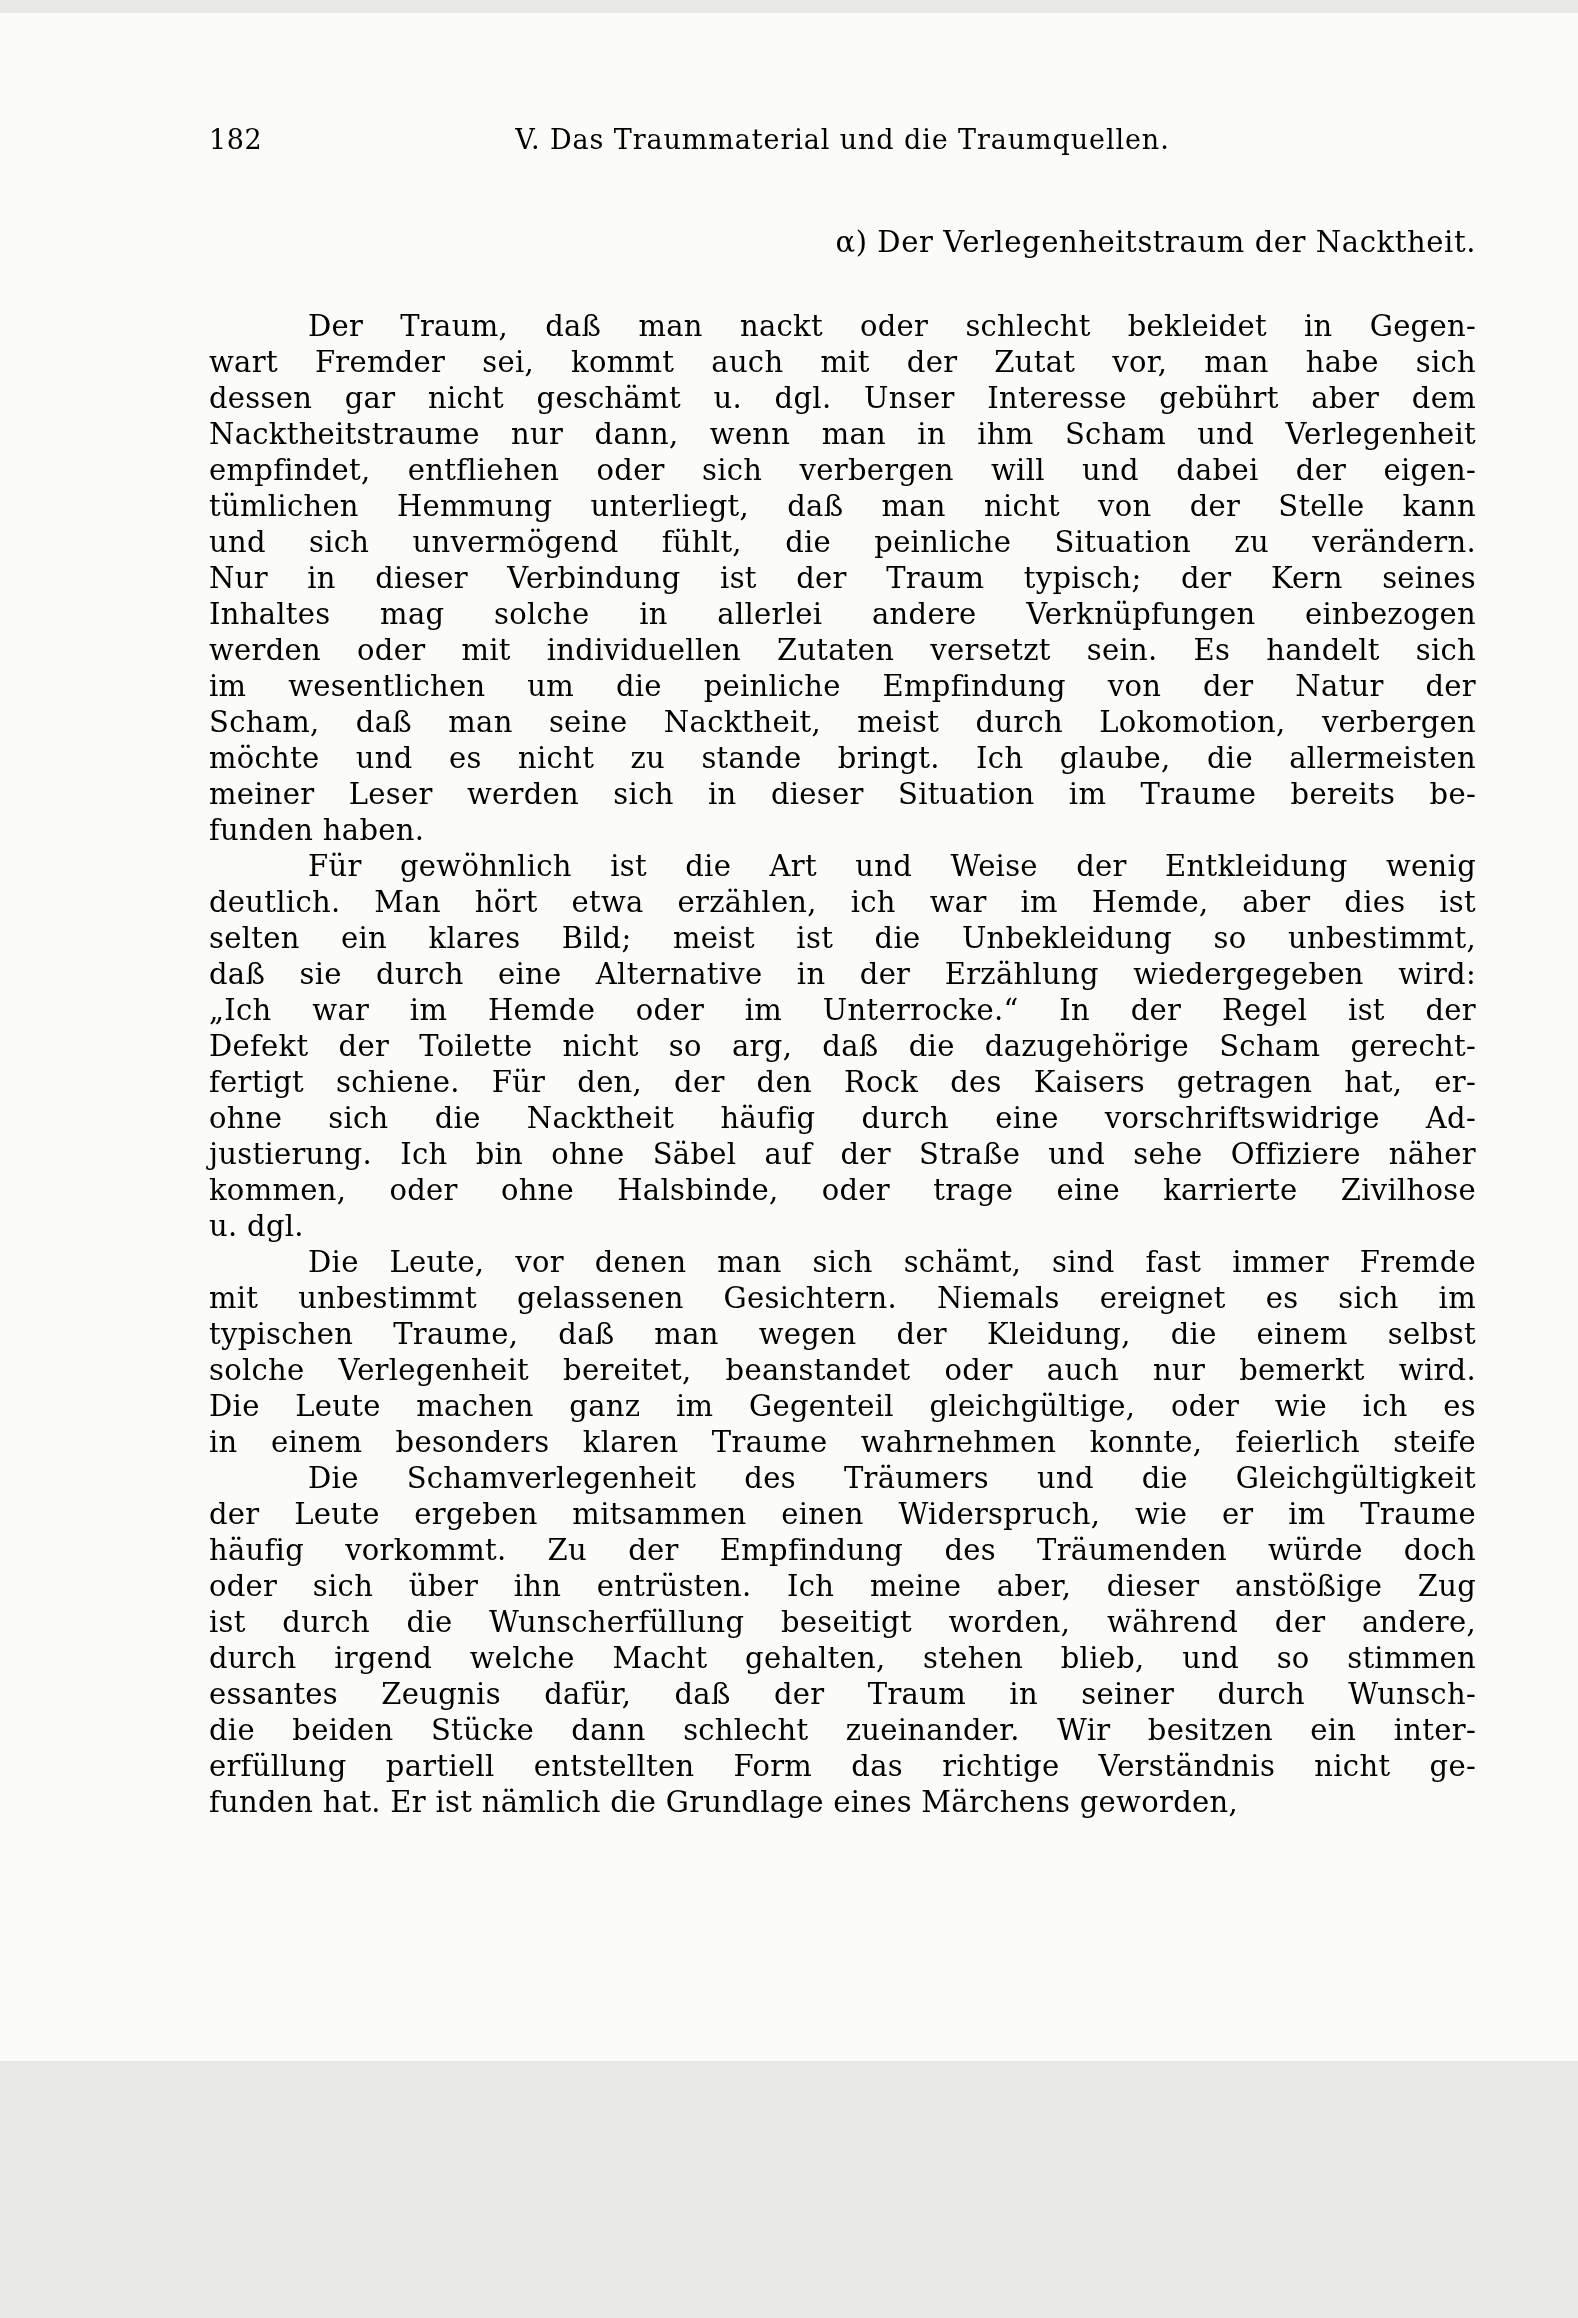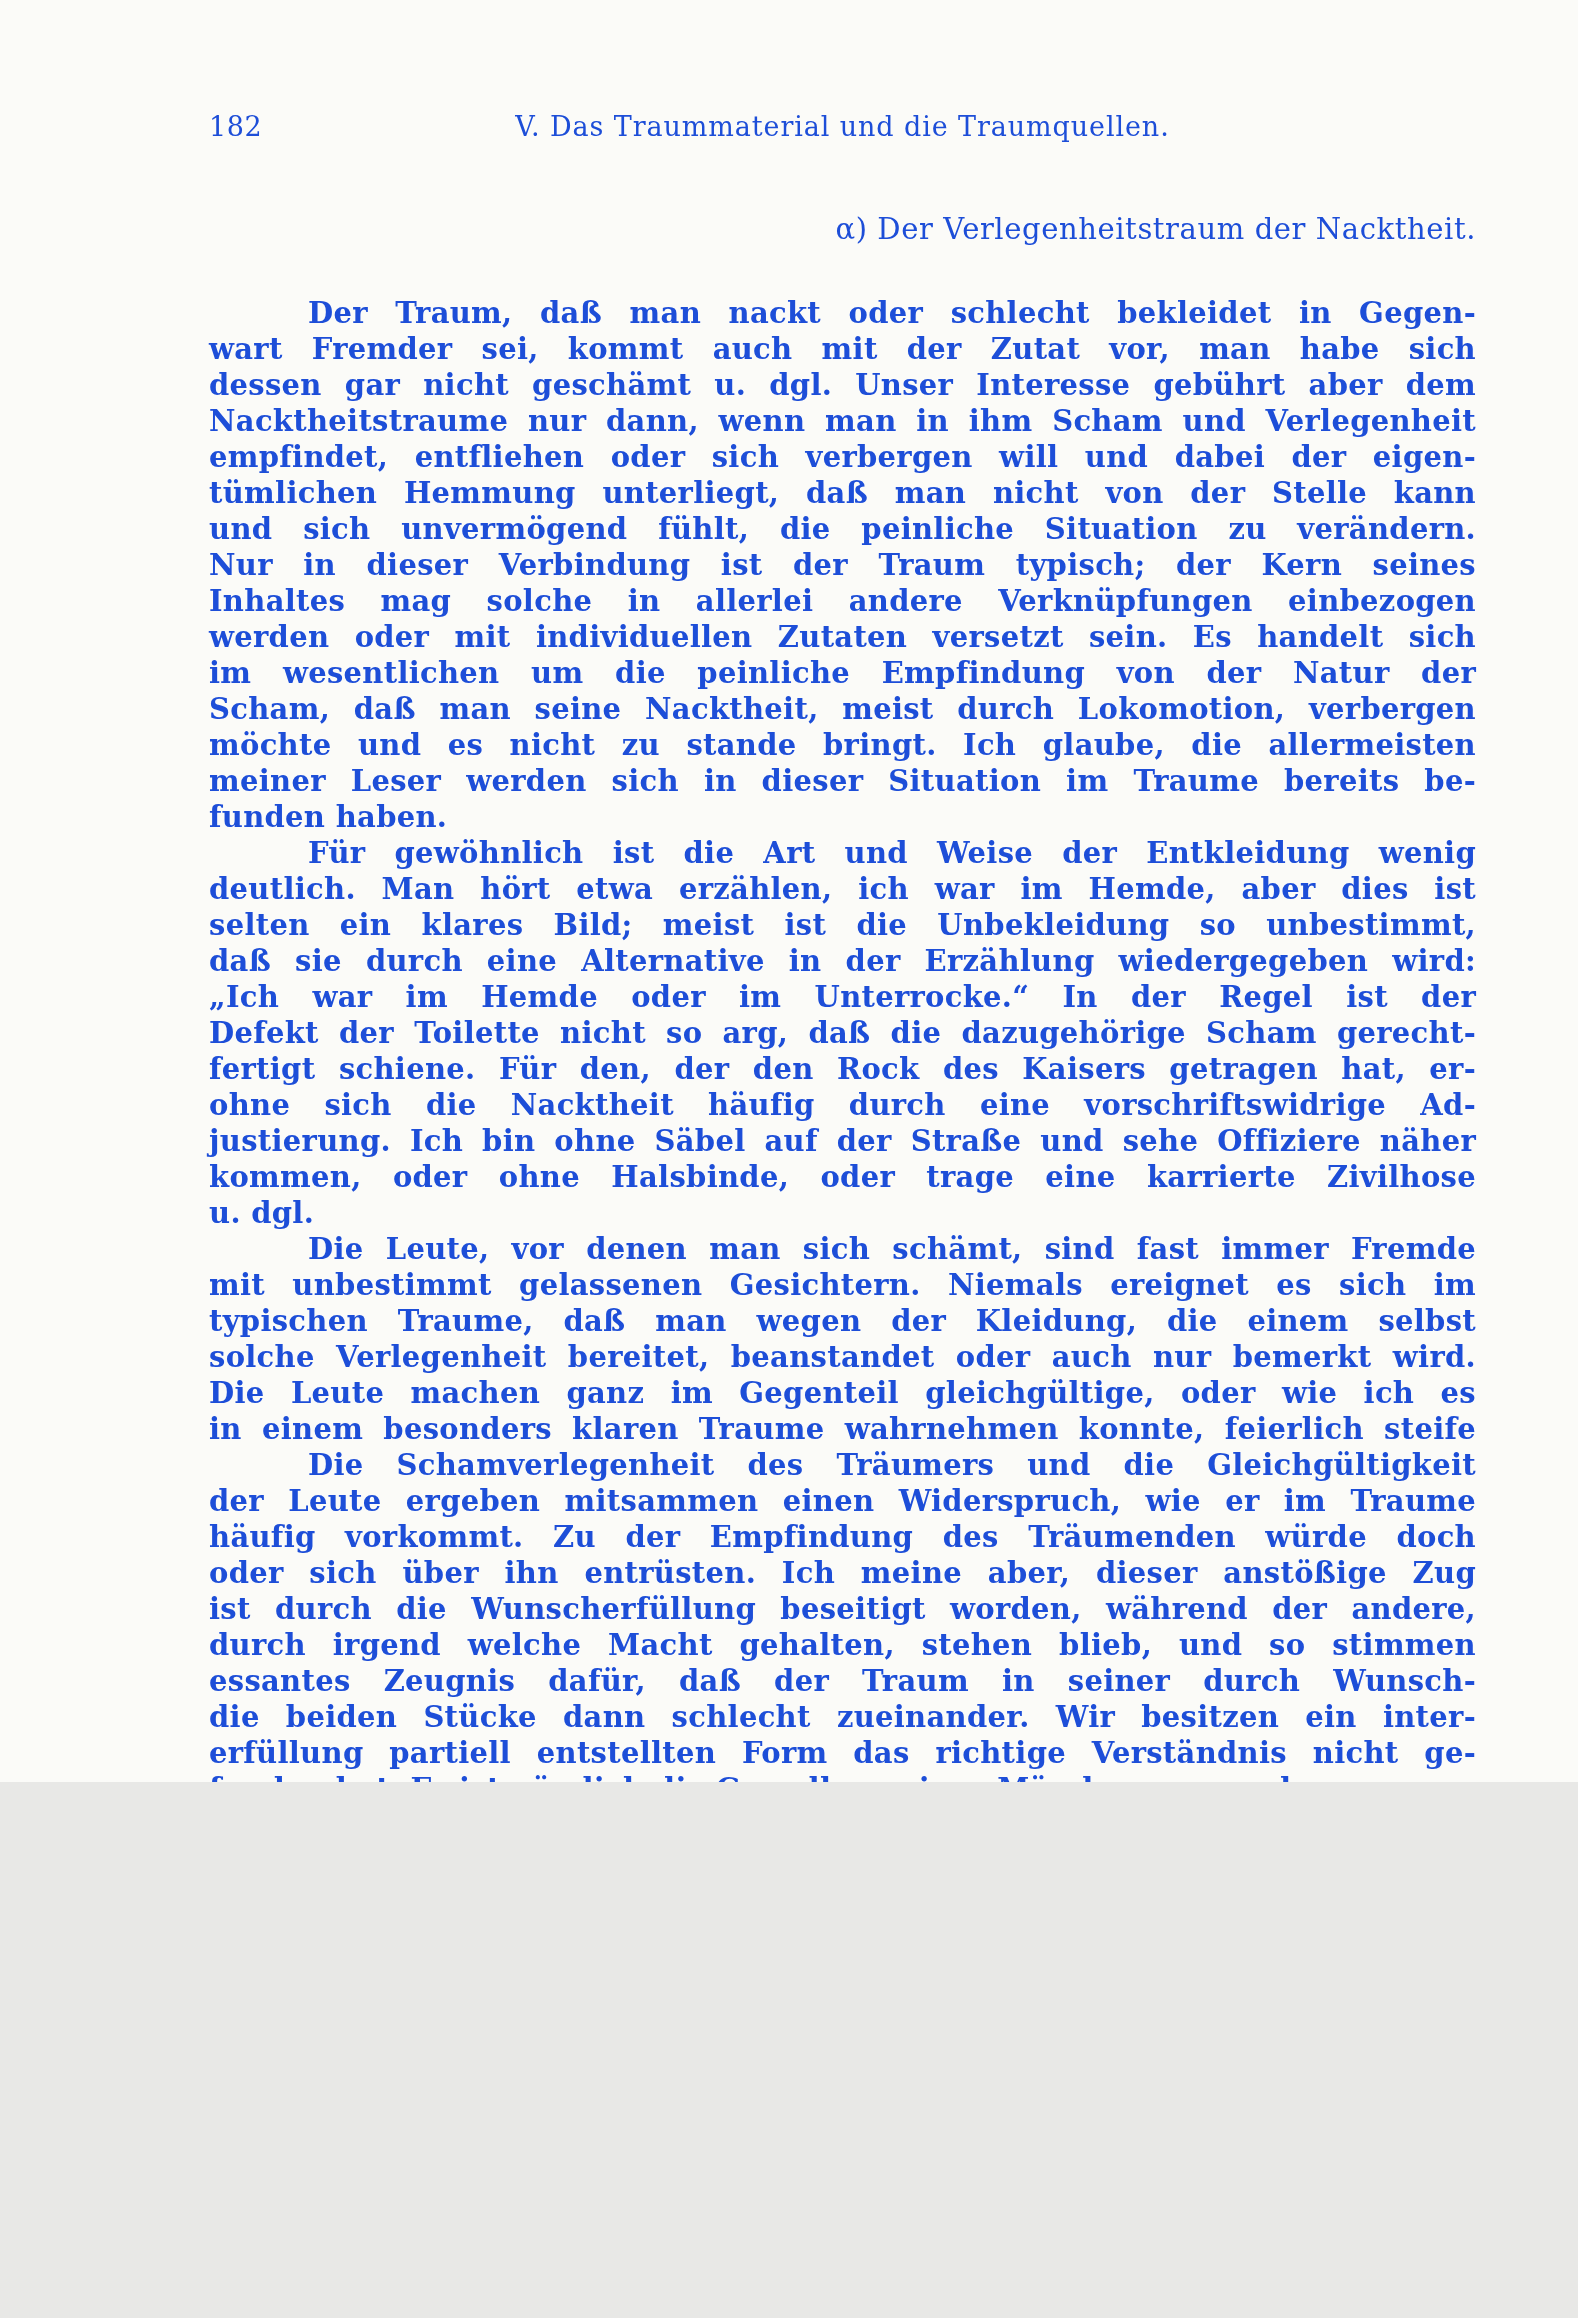--- a/index.html
+++ b/index.html
@@ -3,24 +3,24 @@
 <meta charset="utf-8">
 <style>
   html, body {
     margin: 0;
     padding: 0;
     background: #e8e8e6;
   }
   .page {
     position: relative;
     width: 1578px;
-    height: 1782px;
-    margin: 0 auto;
+    height: 2048px;
+    margin: 13px auto;
     background: #fbfbf8;
-    color: #1d4ed8;
+    color: #000000;
     font-family: "DejaVu Serif", "Liberation Serif", serif;
     overflow: hidden;
     box-sizing: border-box;
     padding: 111px 102px 0 209px;
   }
   .page-header {
     display: flex;
     align-items: baseline;
     position: relative;
     font-size: 27px;
@@ -43,21 +43,20 @@
     letter-spacing: 0.6px;
     margin-bottom: 49px;
   }
   .body-text {
     font-size: 29px;
     line-height: 36px;
     letter-spacing: 0.3px;
   }
   .paragraph {
     margin: 0;
-    font-weight: bold;
   }
   .line {
     text-align: justify;
     text-align-last: justify;
     -moz-text-align-last: justify;
     white-space: normal;
   }
   .line.first {
     text-indent: 99px;
   }

